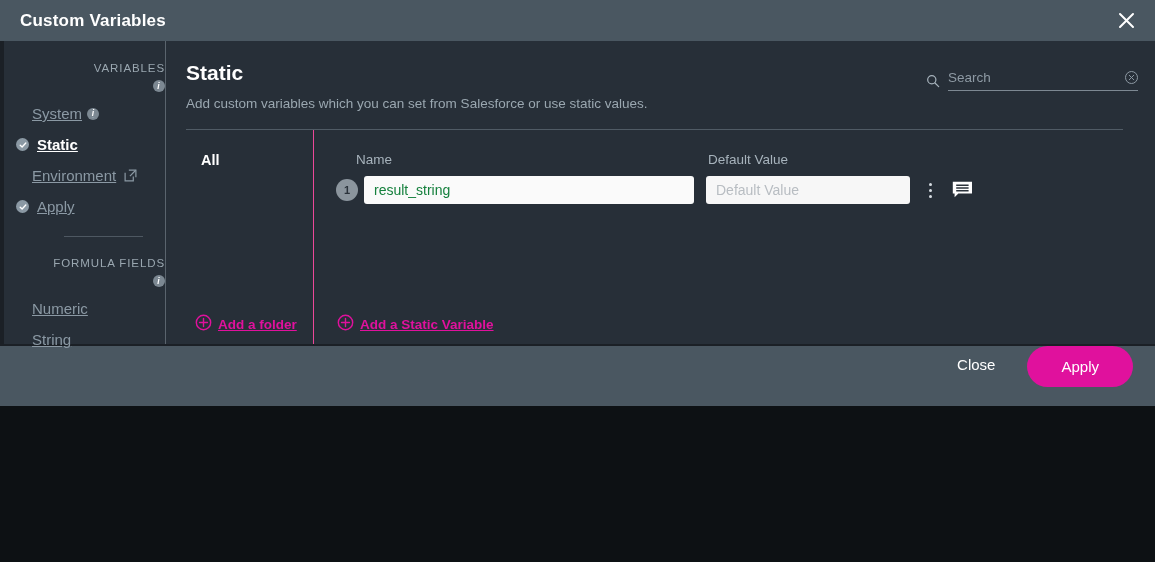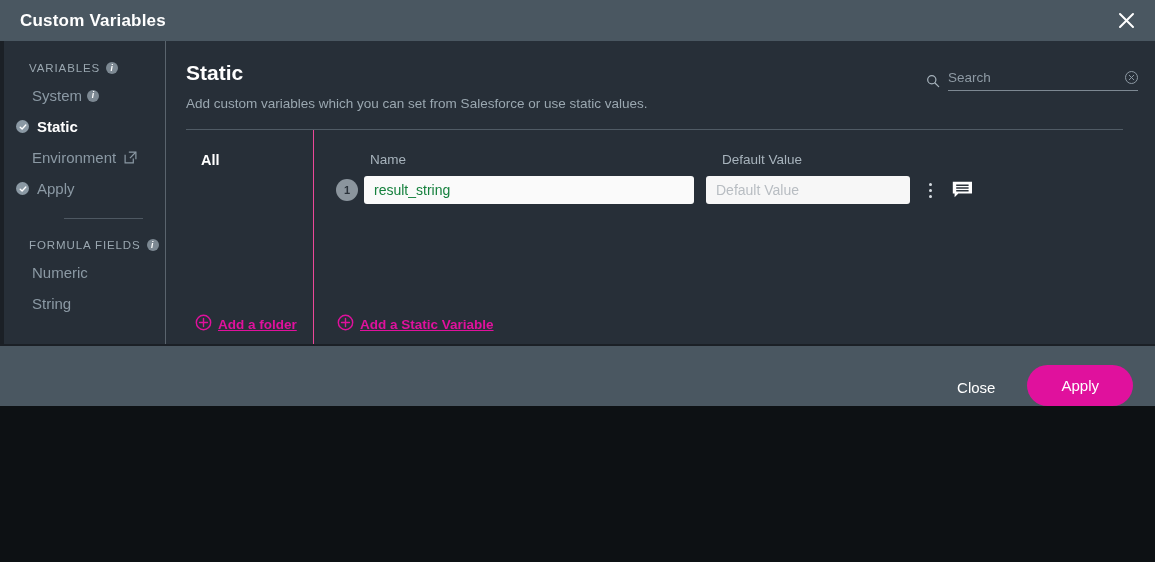--- a/index.html
+++ b/index.html
@@ -47,27 +47,28 @@
   .sidebar {
     width: 162px; flex: 0 0 162px;
     background: #272f38;
     border-right: 1px solid #5a646d;
     padding-top: 15px;
     position: relative;
   }
   .side-section-title {
     font-size: 11.5px; color: #9aa7b0; letter-spacing: .9px;
     padding: 6px 0 6px 25px;
-    display: flex; align-items: flex-end; gap: 6px;
+    display: flex; align-items: flex-end; gap: 6px; flex-direction: column;
   }
   .side-item {
     display: flex; align-items: center; gap: 5px;
     padding: 7px 0 7px 28px;
     font-size: 15px; color: #8b99a4; cursor: pointer;
     position: relative;
+    text-decoration: underline;
   }
   .side-item.has-check { padding-left: 12px; }
   .side-item.active { color: #ffffff; font-weight: bold; }
   .check-circle {
     width: 13px; height: 13px; border-radius: 50%;
     background: #8b99a4; flex: 0 0 13px;
     display: flex; align-items: center; justify-content: center;
     margin-right: 3px;
   }
   .check-circle svg { display: block; }
@@ -153,21 +154,21 @@
 
   .rows-col {
     flex: 1 1 auto; min-width: 0;
     padding-top: 22px; padding-left: 22px;
     display: flex; flex-direction: column;
   }
   .col-heads { display: flex; align-items: center; }
   .col-head {
     font-size: 13.5px; color: #a7b3bc;
   }
-  .ch-name { width: 340px; margin-left: 34px; }
+  .ch-name { width: 340px; margin-left: 20px; }
   .ch-default { width: 215px; margin-left: 12px; }
 
   .row {
     display: flex; align-items: center; margin-top: 9px;
   }
   .row-badge {
     width: 22px; height: 22px; border-radius: 50%;
     background: #8b959d; color: #2b333b;
     font-size: 11px; font-weight: bold;
     display: flex; align-items: center; justify-content: center;
@@ -188,21 +189,21 @@
   .kebab i { width: 3px; height: 3px; border-radius: 50%; background: #d6dce1; display: block; }
   .comment-icon { cursor: pointer; display: flex; }
   .rows-spacer { flex: 1 1 auto; }
   .rows-col .add-link { padding-left: 1px; text-align: right; }
 
   
   .footer {
     height: 62px; flex: 0 0 62px;
     background: #4a5761;
     border-top: 2px solid #1b2026;
-    display: flex; align-items: flex-end; justify-content: flex-end;
+    display: flex; align-items: flex-start; justify-content: flex-end;
     padding-right: 22px; gap: 6px;
   }
   .btn-close {
     background: transparent; border: none;
     color: #ffffff; font-size: 15px;
     font-family: "Liberation Sans", sans-serif;
     padding: 10px 26px; cursor: pointer;
   }
   .btn-apply {
     background: #e0119d; border: none; border-radius: 22px;

